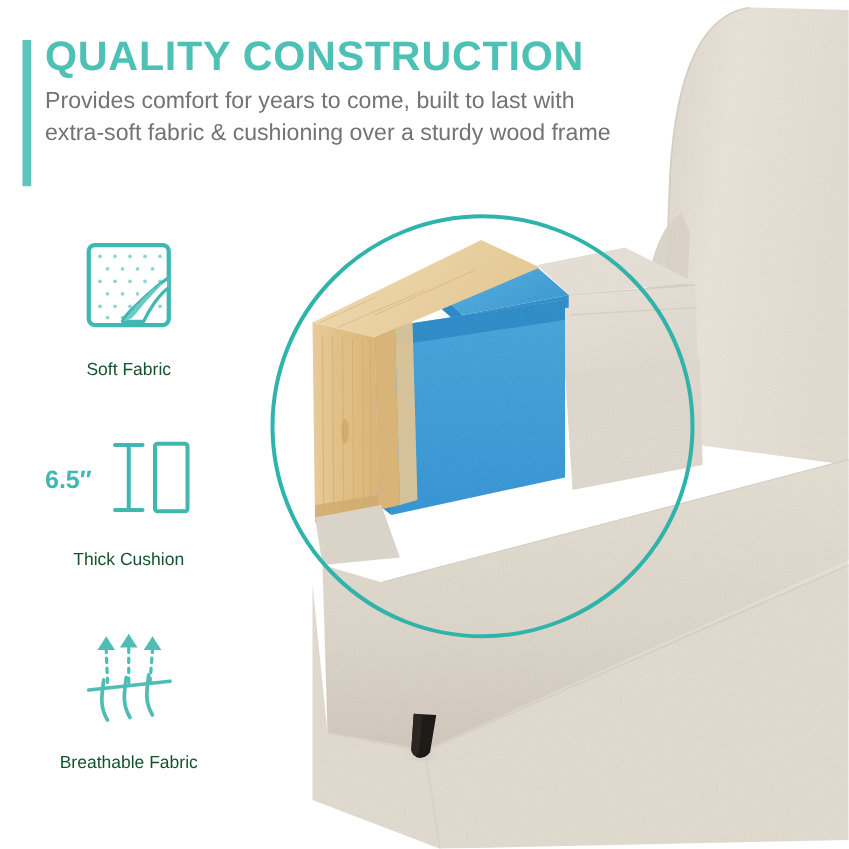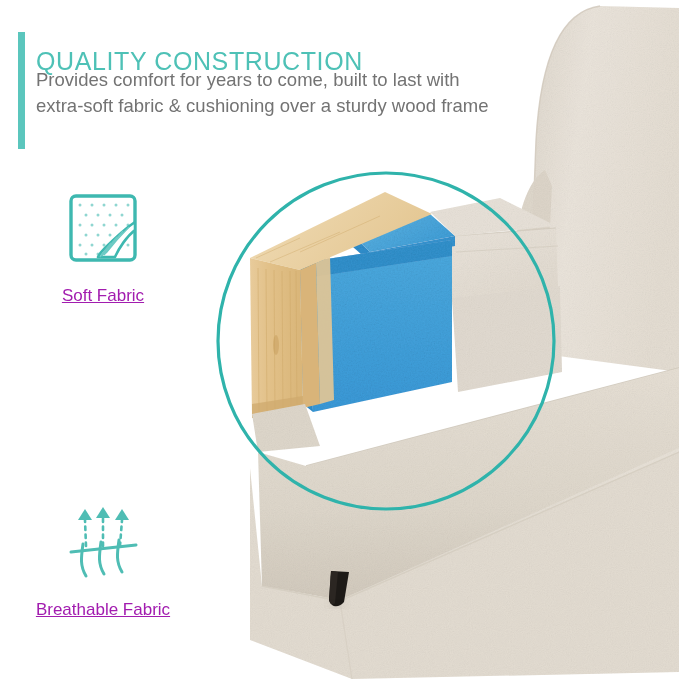--- a/index.html
+++ b/index.html
@@ -25,27 +25,26 @@
     top: 32px;
     width: 7px;
     height: 117px;
     background: #5bc6bd;
   }
   .headline {
     position: absolute;
     left: 36px;
     top: 26px;
     width: 510px;
-    font-size: 25px;
+    font-size: 33px;
     line-height: 38px;
     letter-spacing: 0.6px;
-    font-weight: normal;
+    font-weight: bold;
     color: #4ec1b6;
     white-space: nowrap;
-    margin-top: 16px;
   }
   .subhead {
     position: absolute;
     left: 36px;
     top: 67px;
     width: 470px;
     font-size: 18.5px;
     line-height: 25.5px;
     color: #737373;
     font-weight: normal;
@@ -59,24 +58,23 @@
     text-align: center;
   }
   .feature .ficon {
     height: 84px;
     display: flex;
     align-items: center;
     justify-content: center;
   }
   .feature .flabel {
     margin-top: 14px;
-    font-size: 17px;
+    font-size: 14px;
     line-height: 23px;
-    color: #a21caf;
-    text-decoration: underline;
+    color: #14532d;
   }
   #feature-fabric { top: 186px; }
   #feature-cushion { top: 338px; }
   #feature-breathable { top: 500px; }
 
   
   .photo {
     position: absolute;
     left: 0;
     top: 0;
@@ -293,20 +291,36 @@
             <path d="M62 45 C55 53 49 61 43 69"></path>
             <path d="M56 51 C51 57 45 64 41 70"></path>
             <path d="M50 57 C46 62 42 67 39 71"></path>
           </g>
         </g>
       </svg>
     </div>
     <div class="flabel">Soft Fabric</div>
   </div>
 
+  <div class="feature" id="feature-cushion">
+    <div class="ficon">
+      <svg width="150" height="84" viewBox="0 0 150 84">
+        <text x="8" y="52" font-family="Liberation Sans, sans-serif" font-size="20" font-weight="bold" fill="#3eb8b0">6.5″</text>
+
+        <g stroke="#3eb8b0" stroke-width="3.2" stroke-linecap="round">
+          <line x1="75" y1="18" x2="75" y2="70"></line>
+          <line x1="64" y1="18" x2="86" y2="18"></line>
+          <line x1="64" y1="70" x2="86" y2="70"></line>
+        </g>
+
+        <rect x="96" y="17" width="26" height="54" rx="2" ry="2" fill="#ffffff" stroke="#3eb8b0" stroke-width="3.2"></rect>
+      </svg>
+    </div>
+    <div class="flabel">Thick Cushion</div>
+  </div>
 
   <div class="feature" id="feature-breathable">
     <div class="ficon">
       <svg width="90" height="84" viewBox="0 0 90 84">
 
         <g stroke="#4fbdb4" stroke-width="2.6" fill="none" stroke-linecap="round" stroke-dasharray="3.5 4.5">
           <path d="M28 46 L27 20"></path>
           <path d="M45 46 L45 18"></path>
           <path d="M62 46 L64 20"></path>
         </g>

